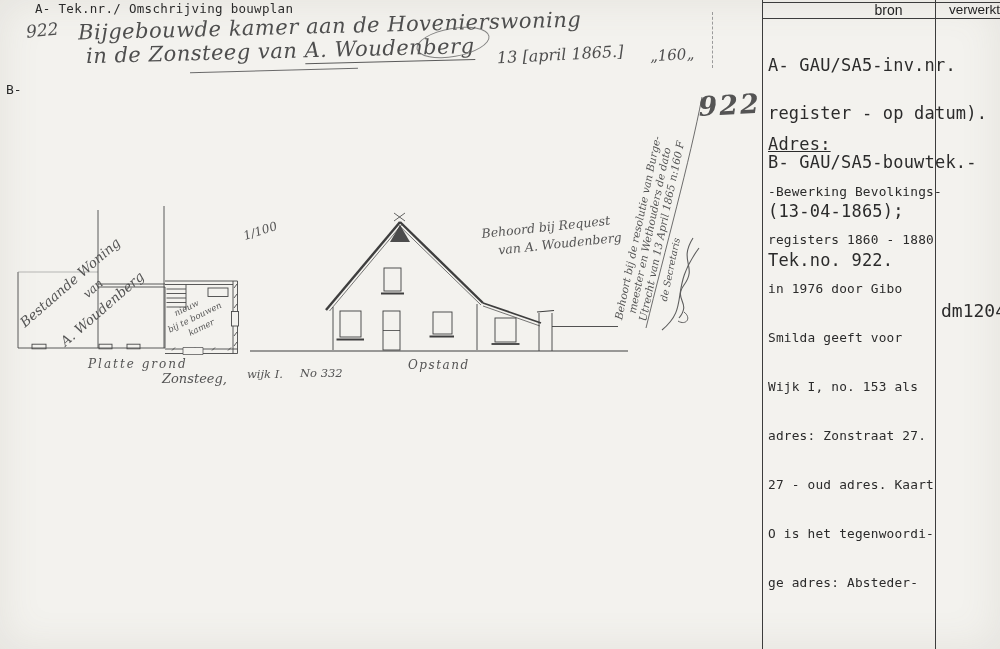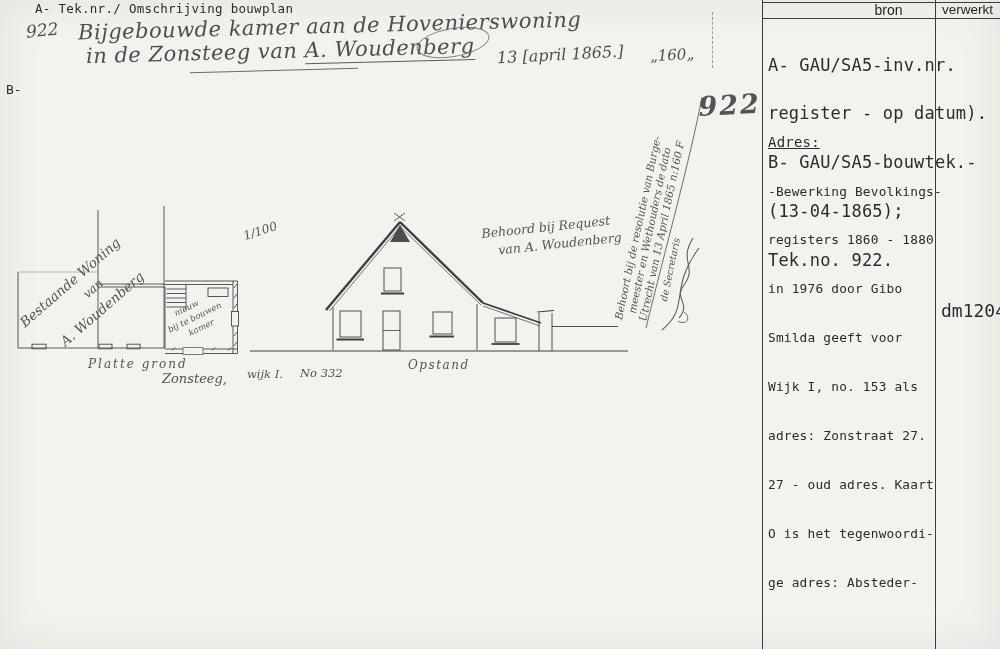--- a/index.html
+++ b/index.html
@@ -9,23 +9,23 @@
   .sans{font-family:"Liberation Sans",sans-serif;color:#1f1f1f;}
   .hand{font-family:"DejaVu Serif","Liberation Serif",serif;font-style:italic;color:#4e4e4e;white-space:pre;}
   .abs{position:absolute;}
   .vline{position:absolute;width:1px;background:#3c3c3c;}
   .hline{position:absolute;height:1px;background:#3c3c3c;}
   .dotline{position:absolute;width:0;border-left:1px dashed #9a9a9a;}
   #hdr-left{left:8px;top:1px;font-size:12.5px;letter-spacing:.3px;margin-left:27px;}
   #hdr-mid{left:434px;top:1px;font-size:12px;letter-spacing:.2px;}
   #b-label{left:6px;top:82px;font-size:13px;}
   #bron-hdr{left:762px;top:2px;width:173px;text-align:center;font-size:14px;margin-left:40px;}
-  #verwerkt-hdr{left:935px;top:2px;width:65px;text-align:center;font-size:13.5px;}
+  #verwerkt-hdr{left:935px;top:2px;width:65px;text-align:right;font-size:13.5px;}
   #bron-block{left:768px;top:24px;font-size:17px;line-height:16.3px;letter-spacing:.2px;}
-  #adres-head{left:768px;top:134px;font-size:14px;text-decoration:underline;letter-spacing:.2px;}
+  #adres-head{left:768px;top:134px;font-size:17px;text-decoration:underline;letter-spacing:.2px;}
   #adres-block{left:768px;top:151px;font-size:12.8px;line-height:16.3px;letter-spacing:.2px;}
   #dm-code{left:941px;top:300px;font-size:18px;}
   #entry-nr{left:26px;top:20px;font-size:17px;transform:rotate(-6deg);}
   #desc1{left:78px;top:14px;font-size:21px;transform:rotate(-1.5deg);letter-spacing:.5px;}
   #desc2{left:86px;top:39px;font-size:21px;transform:rotate(-1.5deg);letter-spacing:.5px;}
   #desc2 .uname{border-bottom:1.5px solid #5a5a5a;padding-bottom:1px;}
   #name-underline2{left:190px;top:70px;width:168px;height:1px;background:#6a6a6a;transform:rotate(-1.5deg);}
   #flourish-oval{left:416px;top:28px;width:72px;height:27px;border:1px solid rgba(95,95,95,.75);
                  border-radius:50%;transform:rotate(-10deg);}
   #entry-date{left:497px;top:45px;font-size:16px;transform:rotate(-3deg);}

